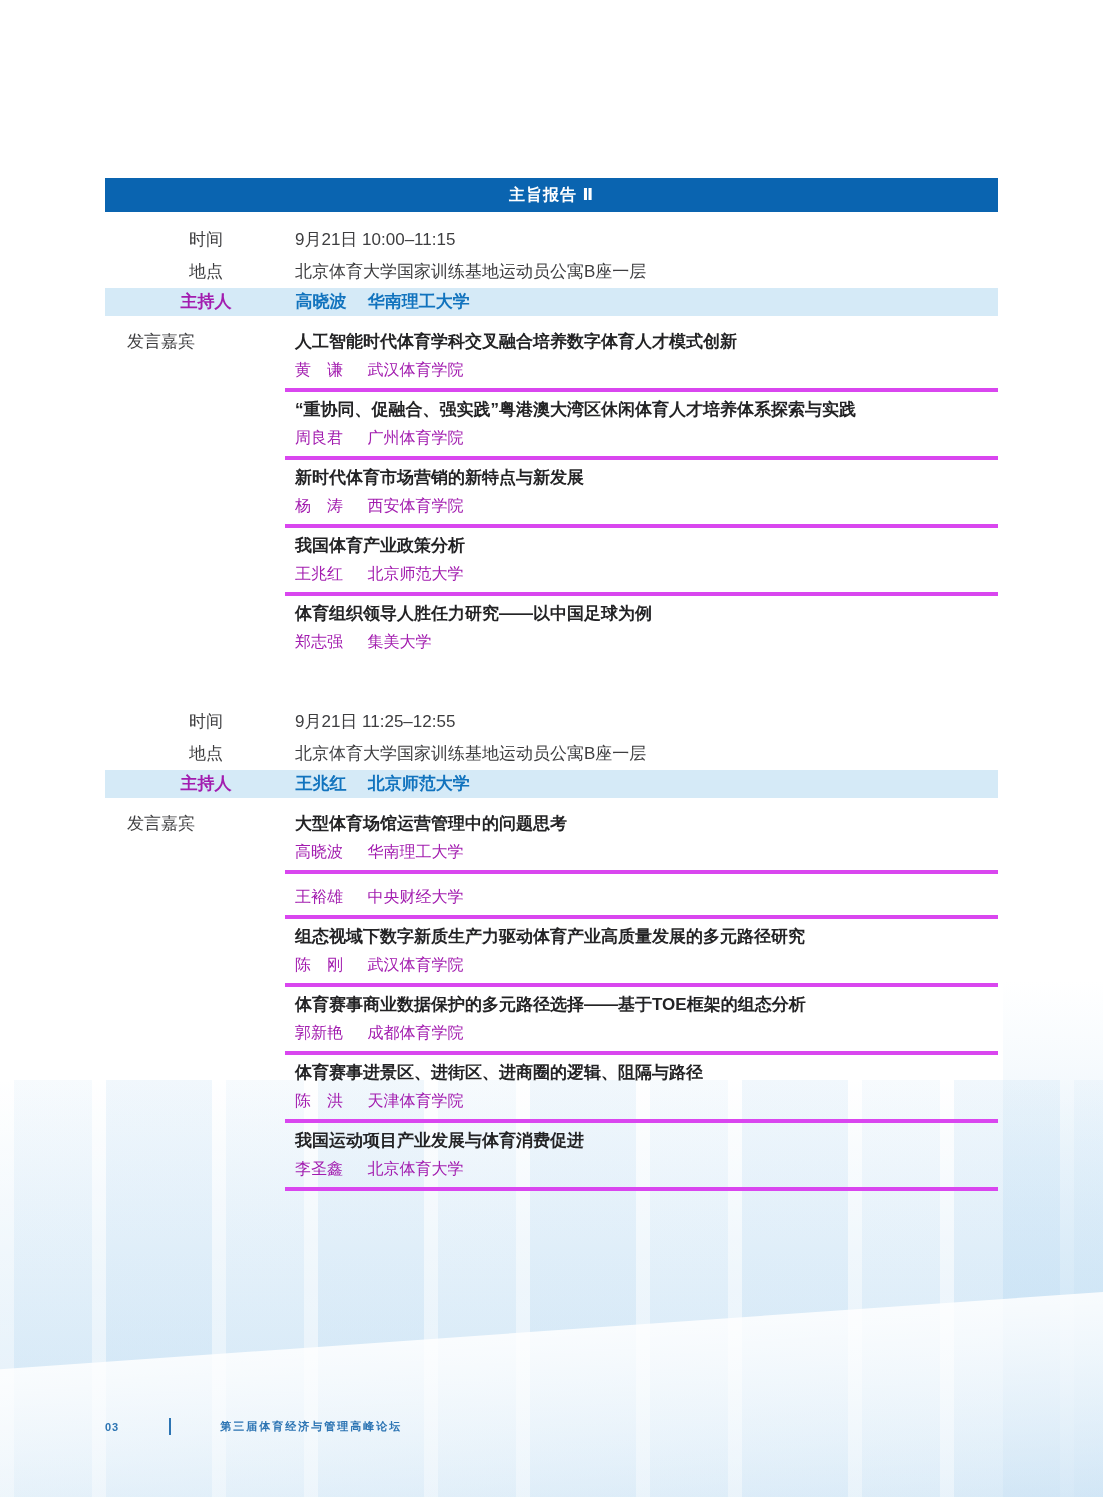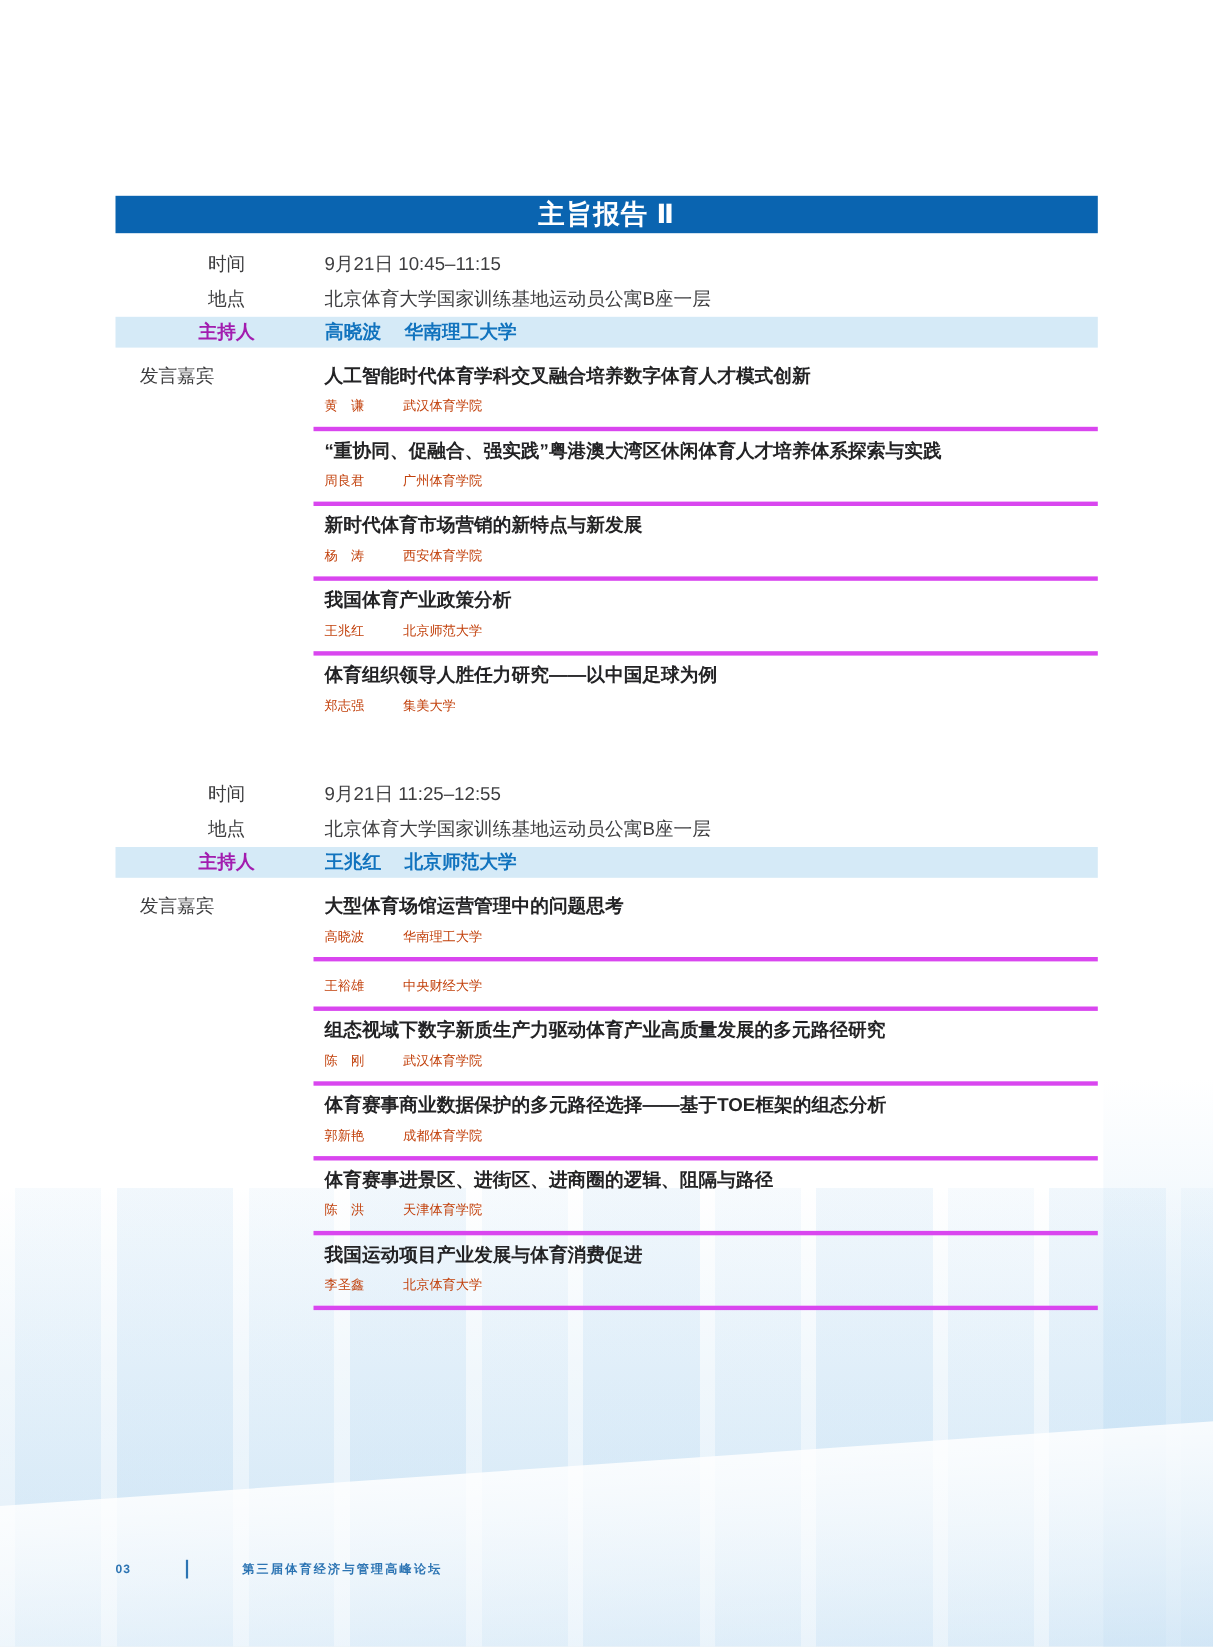--- a/index.html
+++ b/index.html
@@ -38,41 +38,41 @@
   .bg-diag{
     position:absolute;left:-60px;width:1250px;height:300px;top:1330px;
     background:linear-gradient(to bottom, rgba(255,255,255,0.85), rgba(214,233,247,0.05));
     transform:rotate(-4deg);
   }
   
   .content{position:absolute;left:105px;top:178px;width:893px;z-index:2;}
   .session-header{
     height:34px;background:#0A64B0;color:#ffffff;
     display:flex;align-items:center;justify-content:center;
-    font-size:24px;font-weight:bold;letter-spacing:1px;
+    font-size:16px;font-weight:bold;letter-spacing:1px;
   }
   .kv-section{margin-top:12px;}
   .kv-row{display:flex;align-items:center;padding:5px 0;line-height:22px;text-align:center;}
   .kv-label{
     width:158px;flex:0 0 158px;padding-left:22px;
     font-size:17px;color:#3d3d3f;
   }
   .kv-value{font-size:17px;color:#3d3d3f;padding-left:10px;}
   .kv-row.moderator{background:#D5EAF7;padding:3px 0;}
   .kv-row.moderator .kv-label{color:#a21caf;font-weight:bold;}
   .kv-row.moderator .kv-value{color:#1173BE;font-weight:bold;}
   .kv-row.moderator .name{display:inline-block;min-width:52px;}
   .kv-row.moderator .org{margin-left:16px;}
   .speakers-row{display:flex;margin-top:8px;}
   .speakers-row .kv-label{padding-top:6px;}
   .talks{flex:1;}
   .talk{padding:6px 0 8px 10px;border-bottom:4px solid #d946ef;}
   .talks .talk:last-child.no-divider{border-bottom:none;}
   .talk-title{font-size:17px;font-weight:bold;color:#232325;line-height:23px;}
-  .talk-speaker{margin-top:6px;font-size:12px;color:#c2410c;line-height:21px;}
+  .talk-speaker{margin-top:6px;font-size:16px;color:#a21caf;line-height:21px;}
   .talk-speaker .name{display:inline-block;min-width:52px;}
   .talk-speaker .org{margin-left:16px;}
   .session-block.second{margin-top:46px;}
   
   .footer{
     position:absolute;left:105px;top:1418px;z-index:3;
     display:flex;align-items:center;
     color:#2C74B3;font-weight:bold;font-size:11px;gap:40px;
   }
   .footer .pageno{letter-spacing:1px;}
@@ -95,21 +95,21 @@
   <div class="content">
 
     <div class="session-header">
       <span>主旨报告 Ⅱ</span>
     </div>
 
     <div class="session-block first">
       <div class="kv-section">
         <div class="kv-row">
           <div class="kv-label">时间</div>
-          <div class="kv-value">9月21日 10:45–11:15</div>
+          <div class="kv-value">9月21日 10:00–11:15</div>
         </div>
         <div class="kv-row">
           <div class="kv-label">地点</div>
           <div class="kv-value">北京体育大学国家训练基地运动员公寓B座一层</div>
         </div>
         <div class="kv-row moderator">
           <div class="kv-label">主持人</div>
           <div class="kv-value">
             <span class="name">高晓波</span>
             <span class="org">华南理工大学</span>

